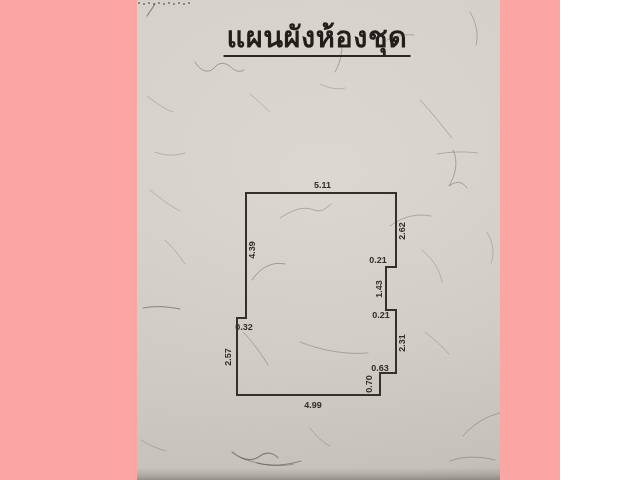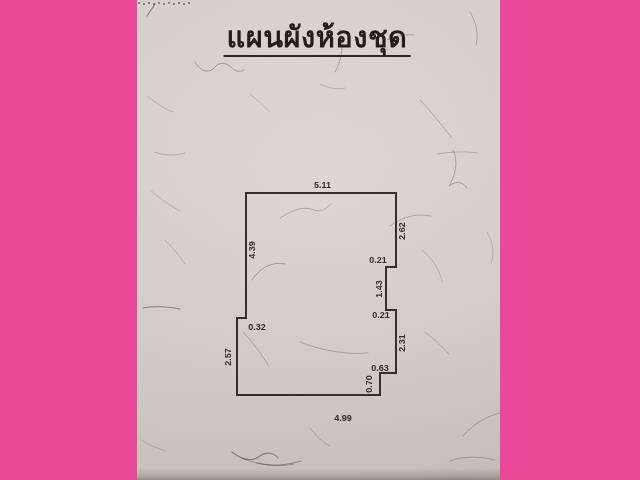--- a/index.html
+++ b/index.html
@@ -1,20 +1,20 @@
 <!DOCTYPE html>
 <html><head>
 <meta charset="utf-8">
 <style>
   html,body{margin:0;padding:0;}
   body{
     width:640px;height:480px;overflow:hidden;background:#ffffff;
     font-family:"Liberation Sans",sans-serif;position:relative;
   }
-  .stage{position:absolute;left:0;top:0;width:640px;height:480px;background:#ec4899;}
+  .stage{position:absolute;left:0;top:0;width:560px;height:480px;background:#fca5a5;}
   
   .paper{
     position:absolute;left:137px;top:0;width:363px;height:480px;
     background:
       radial-gradient(ellipse 420px 300px at 52% 38%, rgba(255,255,255,0.10), rgba(0,0,0,0.04)),
       linear-gradient(172deg,#dad6d0 0%,#d7d3cd 38%,#d3cfc9 72%,#ccc8c2 96%,#c2bdb6 100%);
   }
   .bottom-shade{
     position:absolute;left:0;bottom:0;width:100%;height:12px;
     background:linear-gradient(180deg, rgba(120,113,104,0) 0%, rgba(120,113,104,0.25) 55%, rgba(100,94,86,0.5) 100%);
@@ -110,21 +110,21 @@
 
       <div class="dim" style="left:171px;top:185px;padding-left:29px;">5.11</div>
       <div class="dim v" style="left:115px;top:250px;">4.39</div>
       <div class="dim v" style="left:265px;top:231px;">2.62</div>
       <div class="dim" style="left:241px;top:260px;">0.21</div>
       <div class="dim v" style="left:242px;top:289px;">1.43</div>
       <div class="dim" style="left:244px;top:315px;">0.21</div>
       <div class="dim v" style="left:265px;top:343px;">2.31</div>
       <div class="dim" style="left:243px;top:368px;">0.63</div>
       <div class="dim v" style="left:232px;top:384px;">0.70</div>
-      <div class="dim" style="left:176px;top:418px;margin-left:30px;">4.99</div>
+      <div class="dim" style="left:176px;top:405px;">4.99</div>
       <div class="dim v" style="left:91px;top:357px;">2.57</div>
-      <div class="dim" style="left:120px;top:327px;">0.32</div>
+      <div class="dim" style="left:107px;top:327px;">0.32</div>
 
     </div>
 
     <div class="bottom-shade"></div>
   </div>
 </div>
 
 </body></html>

